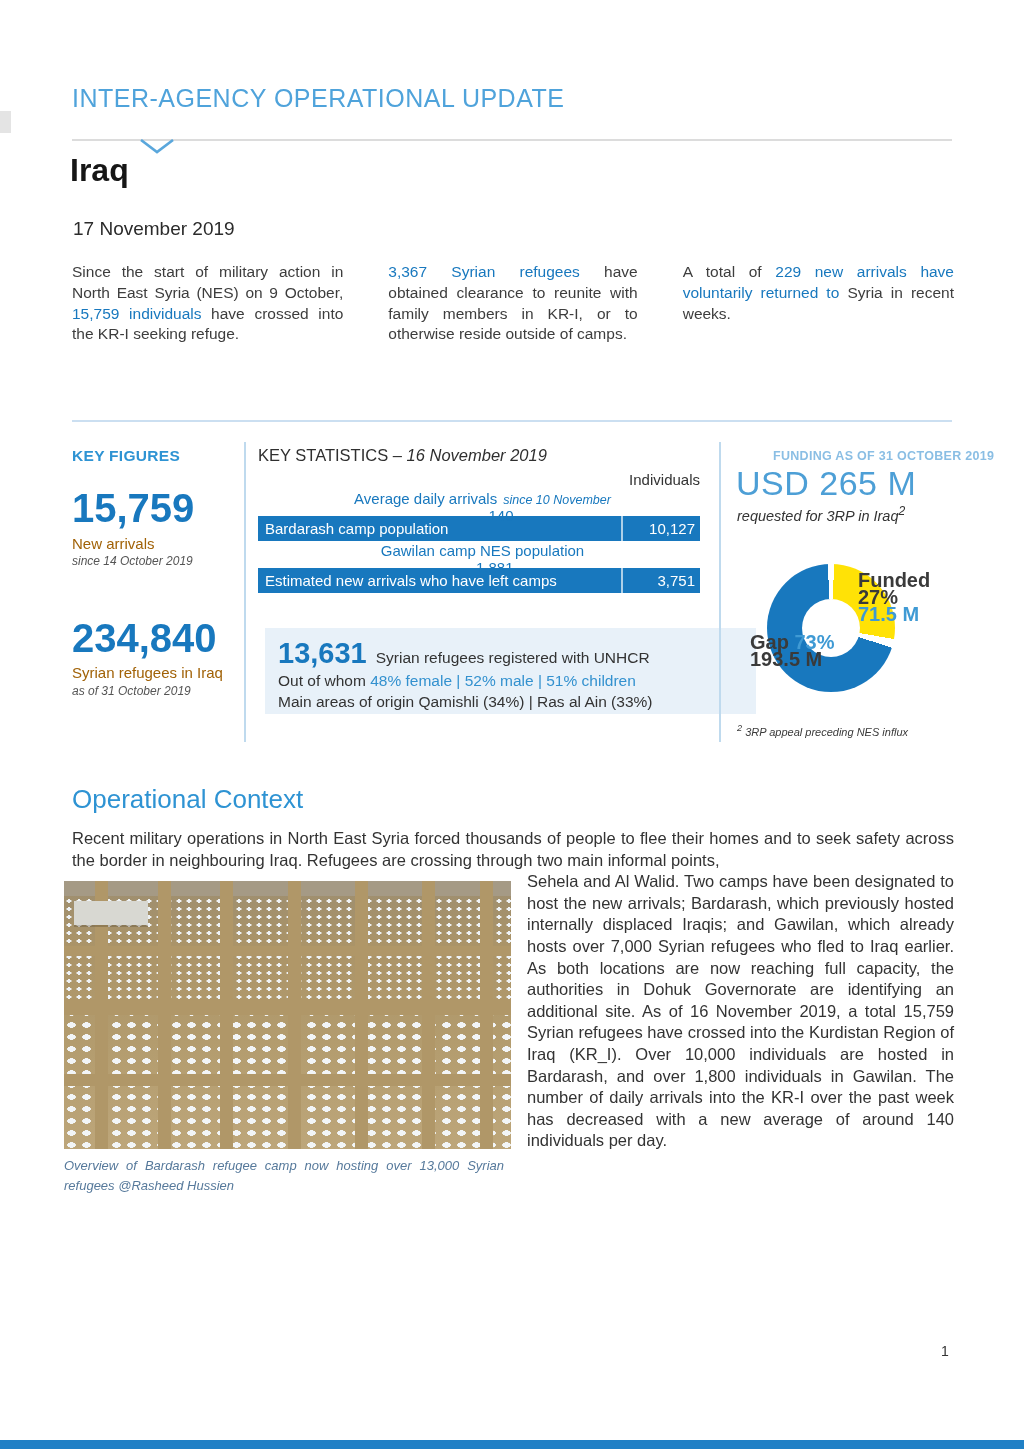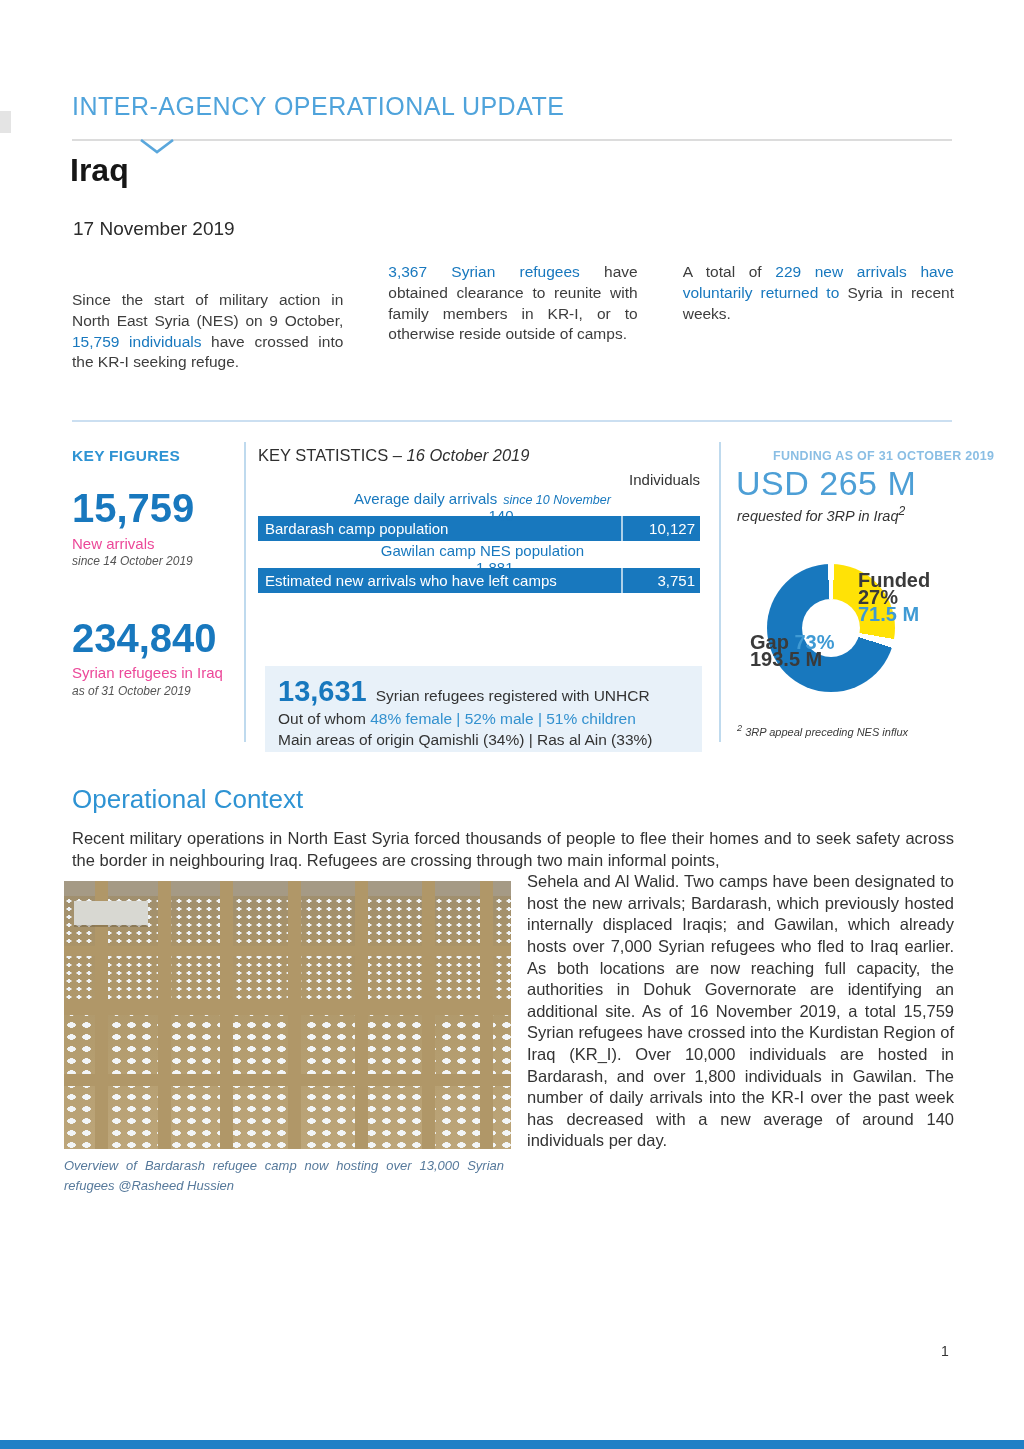--- a/index.html
+++ b/index.html
@@ -1,57 +1,57 @@
 <!DOCTYPE html>
 <html><head>
 <meta charset="utf-8">
 <style>
   html,body{margin:0;padding:0;background:#fff;}
   .page{position:relative;width:1024px;height:1449px;background:#fff;overflow:hidden;
         font-family:"Liberation Sans",sans-serif;color:#3a3a3a;}
 
   
-  .kicker{position:absolute;left:72px;top:92px;font-size:25px;letter-spacing:.5px;color:#4FA3DB;}
+  .kicker{position:absolute;left:72px;top:84px;font-size:25px;letter-spacing:.5px;color:#4FA3DB;}
   .edge-tab{position:absolute;left:0;top:111px;width:11px;height:22px;background:#E4E4E4;}
   .rule1{position:absolute;left:72px;right:72px;top:139px;height:2px;background:#DCDCDC;}
   .chevron{position:absolute;left:140px;top:139px;width:34px;height:16px;}
   .doc-title{position:absolute;left:70px;top:152px;font-size:32px;font-weight:bold;color:#161616;}
   .doc-date{position:absolute;left:73px;top:218px;font-size:19px;color:#2b2b2b;text-align:center;}
 
   
   .intro{position:absolute;left:72px;top:262px;width:882px;display:flex;gap:45px;}
   .intro p{margin:0;font-size:15.5px;line-height:20.8px;text-align:justify;color:#3d3d3d;}
-  .intro .c1{width:272px;margin-top:28px;}.intro .c2{width:250px;}.intro .c3{width:272px;}
+  .intro .c1{width:272px;}.intro .c2{width:250px;}.intro .c3{width:272px;}
   .hl{color:#1878BE;}
 
   
   .band-rule{position:absolute;left:72px;right:72px;top:420px;height:1.5px;background:#CBDFF1;}
   .band{position:absolute;left:72px;top:440px;width:882px;height:312px;}
   .vdiv{position:absolute;top:2px;height:300px;width:1.5px;background:#BFDAEE;}
   .sec-h{font-size:15.5px;font-weight:bold;letter-spacing:.3px;}
   .kf-h{position:absolute;left:0;top:7px;color:#2E93D3;}
   .kf-num{position:absolute;left:0;font-size:40px;font-weight:bold;color:#1878BE;line-height:1;}
-  .kf-lab{position:absolute;left:0;font-size:15px;color:#ec4899;}
+  .kf-lab{position:absolute;left:0;font-size:15px;color:#a16207;}
   .kf-sub{position:absolute;left:0;font-size:12px;font-style:italic;color:#555;}
 
   .ks-h{position:absolute;left:186px;top:6px;font-size:16.5px;color:#2f2f2f;}
   .ks-h .it{font-style:italic;}
   .ks-ind{position:absolute;left:186px;top:31px;width:442px;text-align:right;font-size:15px;color:#333;}
   .ks-table{position:absolute;left:186px;top:50px;width:442px;}
   .row{display:flex;align-items:center;height:25px;margin-bottom:1px;font-size:15px;}
   .row .lab{flex:1;padding-left:7px;white-space:nowrap;}
   .row .lab .suffix{font-style:italic;font-size:12.5px;margin-left:6px;}
   .row .val{width:72px;height:100%;display:flex;align-items:center;justify-content:flex-end;
             padding-right:5px;border-left:2px solid transparent;}
   .row.plain{color:#1878BE;flex-direction:column;}
   .row.hl-row{background:#1878BE;color:#fff;}
   .row.hl-row .val{border-left-color:rgba(255,255,255,.65);}
 
-  .reg-box{position:absolute;left:193px;top:188px;width:437px;height:86px;background:#E8F1F9;
-           padding:9px 13px;box-sizing:border-box;margin-top:38px;}
+  .reg-box{position:absolute;left:193px;top:188px;width:491px;height:86px;background:#E8F1F9;
+           padding:9px 13px;box-sizing:border-box;}
   .reg-l1{display:flex;align-items:baseline;}
   .reg-num{font-size:29px;font-weight:bold;color:#1878BE;}
   .reg-lab{font-size:15.5px;color:#333;margin-left:9px;}
   .reg-l2,.reg-l3{font-size:15.5px;color:#333;line-height:21px;}
   .reg-l2 .hl2{color:#3391CF;}
 
   .fund-h{position:absolute;left:665px;top:9px;font-size:12.5px;font-weight:bold;letter-spacing:.3px;
           color:#8ABEE4;white-space:nowrap;padding-left:36px;}
   .fund-amt{position:absolute;left:664px;top:24px;font-size:34px;color:#4D9FD6;letter-spacing:.5px;}
   .fund-sub{position:absolute;left:665px;top:64px;font-size:14.5px;font-style:italic;color:#333;}
@@ -118,21 +118,21 @@
     <div class="sec-h kf-h">KEY FIGURES</div>
     <div class="kf-num" style="top:48px;">15,759</div>
     <div class="kf-lab" style="top:95px;">New arrivals</div>
     <div class="kf-sub" style="top:114px;">since 14 October 2019</div>
     <div class="kf-num" style="top:178px;">234,840</div>
     <div class="kf-lab" style="top:224px;">Syrian refugees in Iraq</div>
     <div class="kf-sub" style="top:244px;">as of 31 October 2019</div>
 
     <div class="vdiv" style="left:172px;"></div>
 
-    <div class="ks-h"><span>KEY STATISTICS – </span><span class="it">16 October 2019</span></div>
+    <div class="ks-h"><span>KEY STATISTICS – </span><span class="it">16 November 2019</span></div>
     <div class="ks-ind">Individuals</div>
 
     <div class="ks-table">
       <div class="row plain">
         <div class="lab"><span>Average daily arrivals</span><span class="suffix">since 10 November</span></div>
         <div class="val">140</div>
       </div>
       <div class="row hl-row">
         <div class="lab">Bardarash camp population</div>
         <div class="val">10,127</div>

